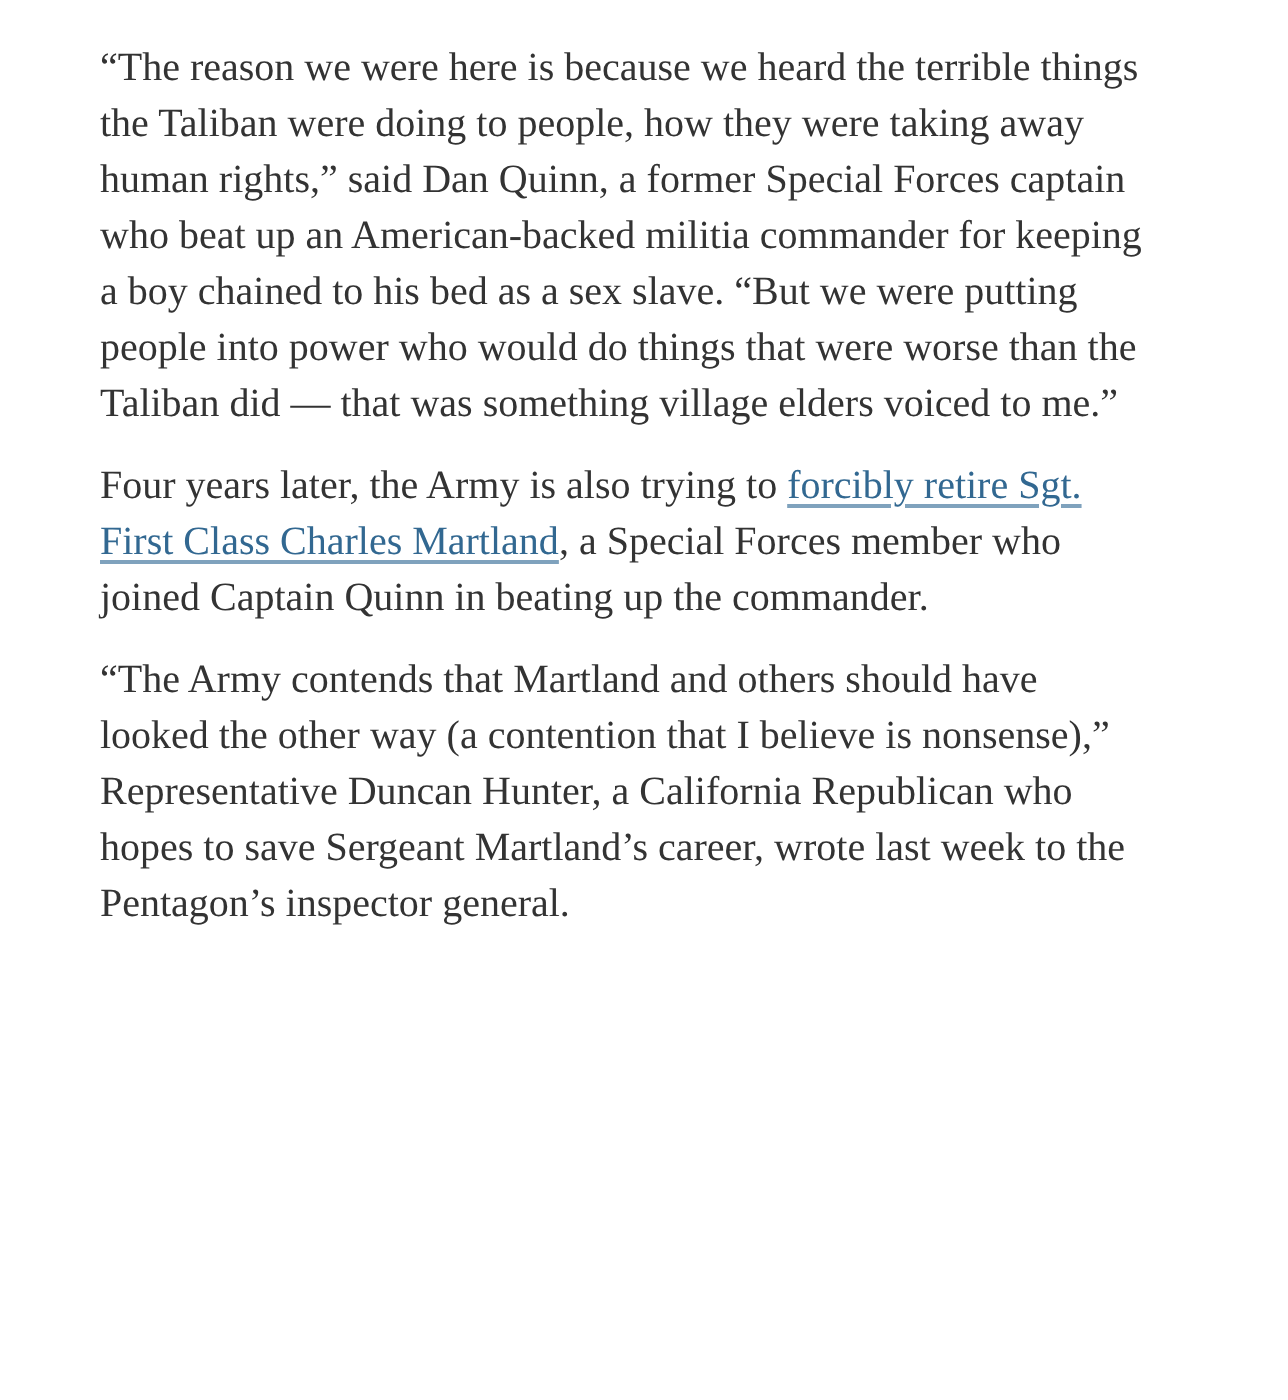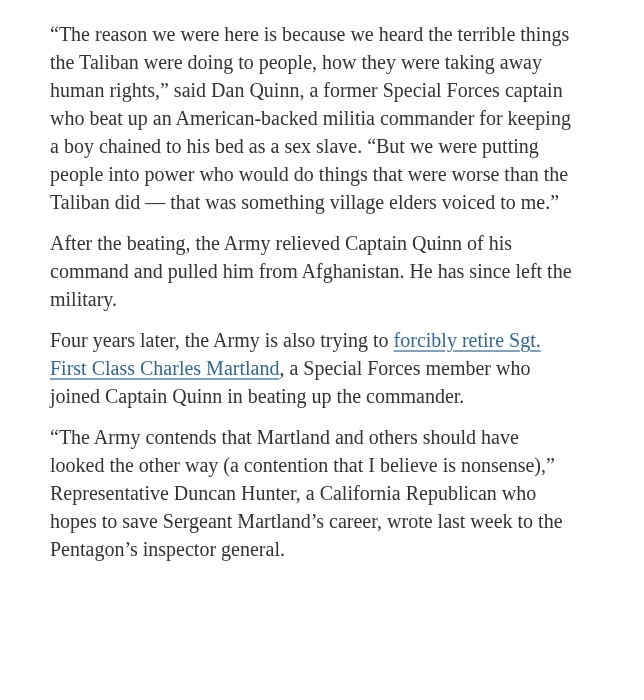--- a/index.html
+++ b/index.html
@@ -33,18 +33,17 @@
     cursor: pointer;
   }
 </style>
 </head>
 <body>
 
 <main class="article">
   <p>“The reason we were here is because we heard the terrible things the Taliban were doing to people, how they were taking away human rights,” said Dan Quinn, a former Special Forces captain who beat up an American-backed militia commander for keeping a boy chained to his bed as a sex slave. “But we were putting people into power who would do things that were worse than the Taliban did — that was something village elders voiced to me.”</p>
 
 
-  <p>After the beating, the Army relieved Captain Quinn of his command and pulled him from Afghanistan. He has since left the military.</p>
 
   <p><span>Four years later, the Army is also trying to </span><a class="body-link" href="#">forcibly retire Sgt. First Class Charles Martland</a><span>, a Special Forces member who joined Captain Quinn in beating up the commander.</span></p>
 
   <p>“The Army contends that Martland and others should have looked the other way (a contention that I believe is nonsense),” Representative Duncan Hunter, a California Republican who hopes to save Sergeant Martland’s career, wrote last week to the Pentagon’s inspector general.</p>
 </main>
 
 </body></html>

